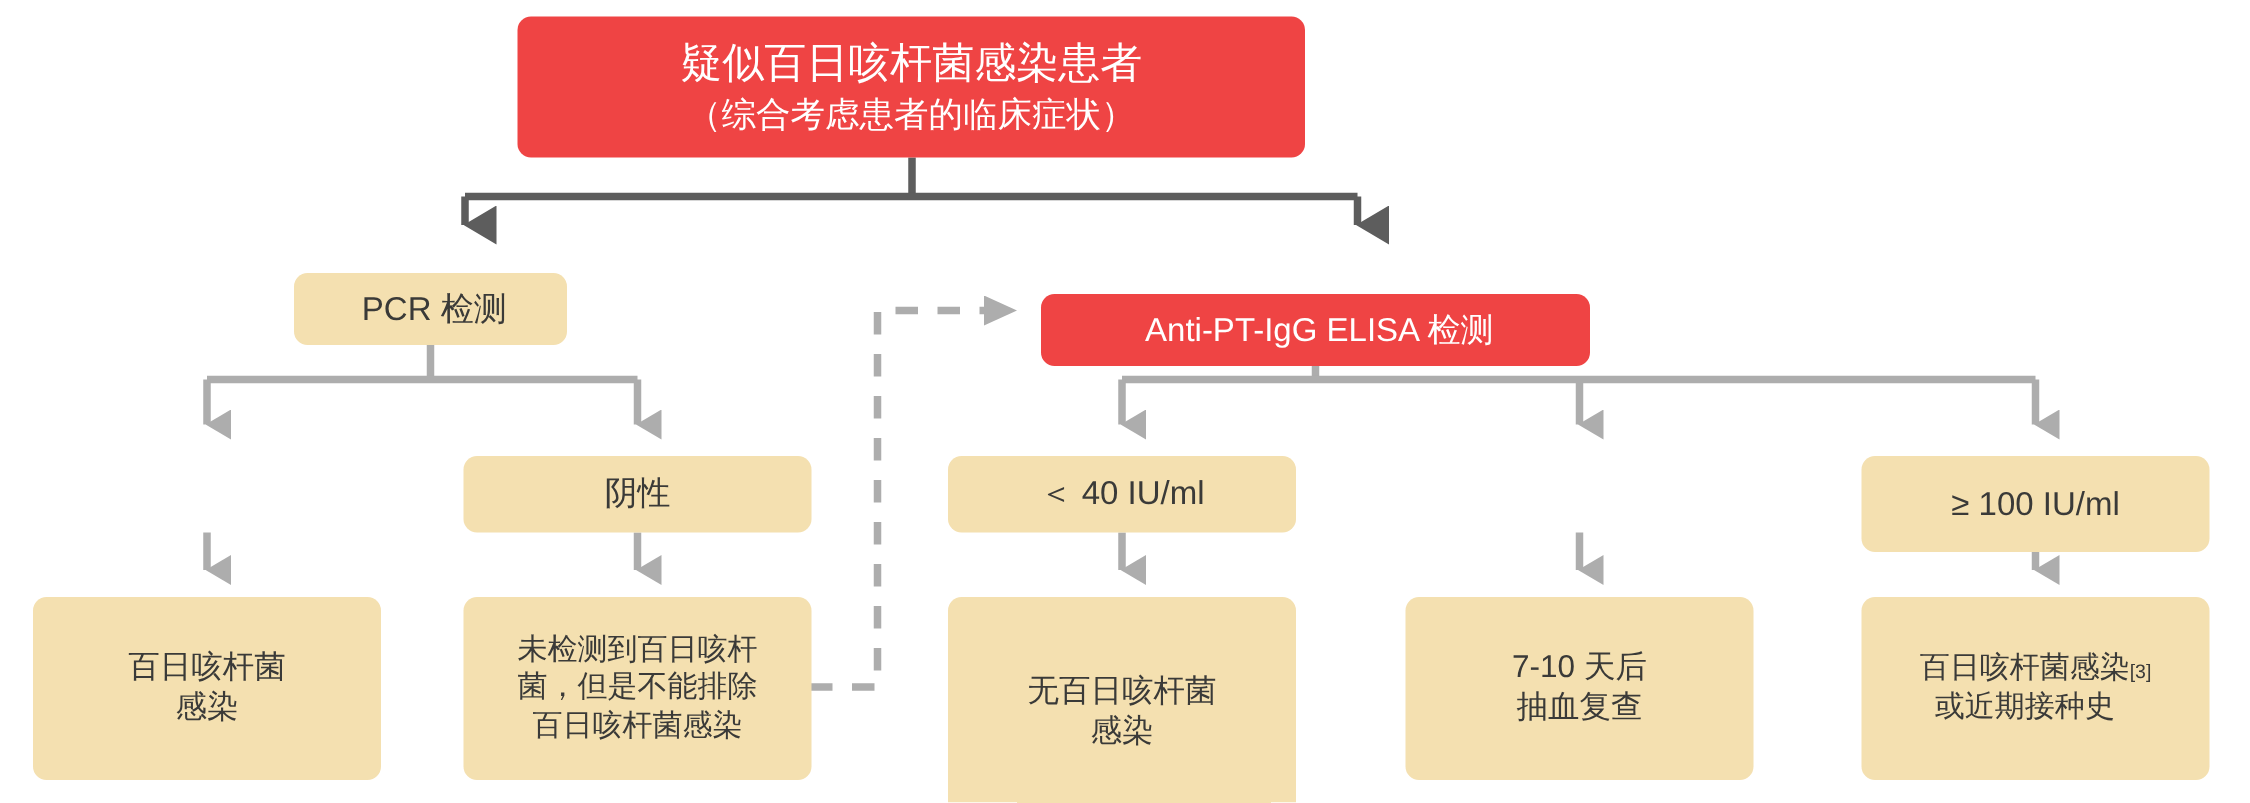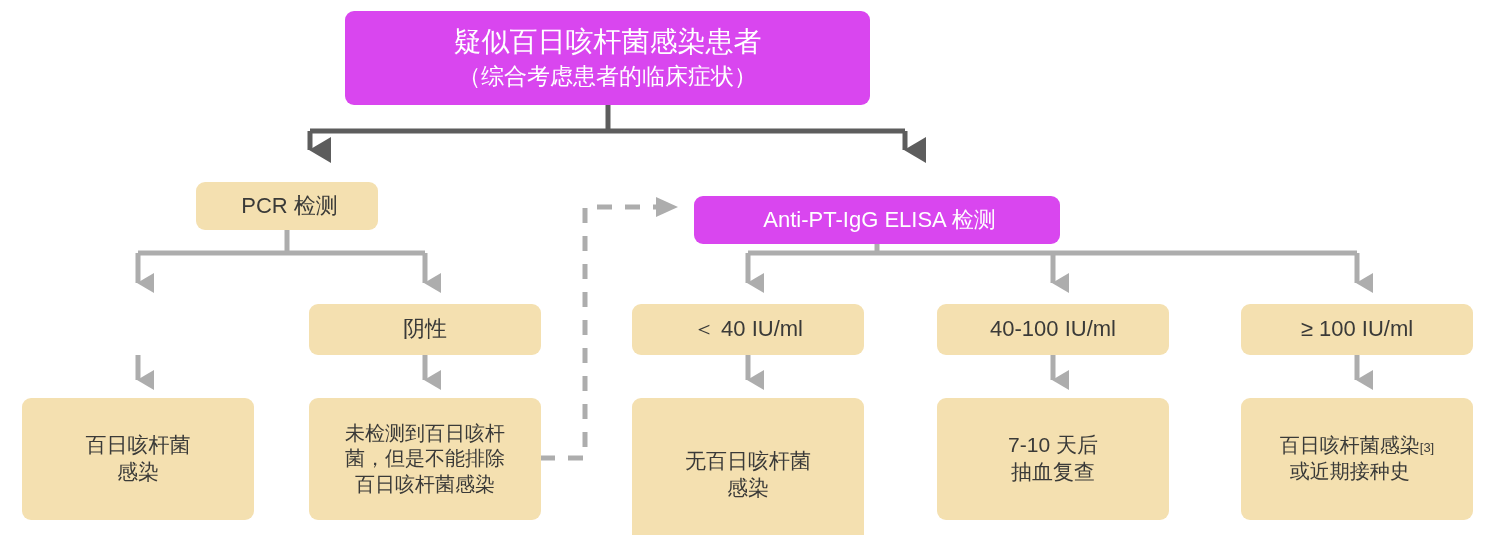--- a/index.html
+++ b/index.html
@@ -33,21 +33,21 @@
     display: flex;
     align-items: center;
     justify-content: center;
     text-align: center;
     line-height: 1.28;
     color: #3a3a38;
     white-space: pre-line;
     padding: 2px 6px;
   }
   .node.gold {
-    background: #d946ef;
+    background: #ef4444;
     color: #ffffff;
   }
   .node.tan {
     background: #f4e0b0;
     color: #3a3a38;
   }
   .node-title {
     font-size: 28px;
     line-height: 1.3;
   }
@@ -146,23 +146,22 @@
 
   <div class="node tan node-l2" style="left:196px; top:182px; width:182px; height:48px;">PCR 检测</div>
 
   <div class="node gold node-l2" style="left:694px; top:196px; width:366px; height:48px;">Anti-PT-IgG ELISA 检测</div>
 
 
   <div class="node tan node-l3" style="left:309px; top:304px; width:232px; height:51px;">阴性</div>
 
   <div class="node tan node-l3" style="left:632px; top:304px; width:232px; height:51px;">＜ 40 IU/ml</div>
 
-  <div class="node tan node-l3" style="left:937px; top:304px; width:232px; height:51px;">40-100 IU/ml</div>
 
-  <div class="node tan node-l3" style="left:1241px; top:304px; width:232px; height:51px;">≥ 100 IU/ml</div>
+  <div class="node tan node-l3" style="left:1241px; top:304px; width:232px; height:64px;">≥ 100 IU/ml</div>
 
   <div class="node tan node-l4" style="left:22px; top:398px; width:232px; height:122px;">百日咳杆菌
 感染</div>
 
   <div class="node tan node-l4 small" style="left:309px; top:398px; width:232px; height:122px;">未检测到百日咳杆
 菌，但是不能排除
 百日咳杆菌感染</div>
 
   <div class="node tan node-l4" style="left:632px; top:398px; width:232px; height:153px;">无百日咳杆菌
 感染</div>

